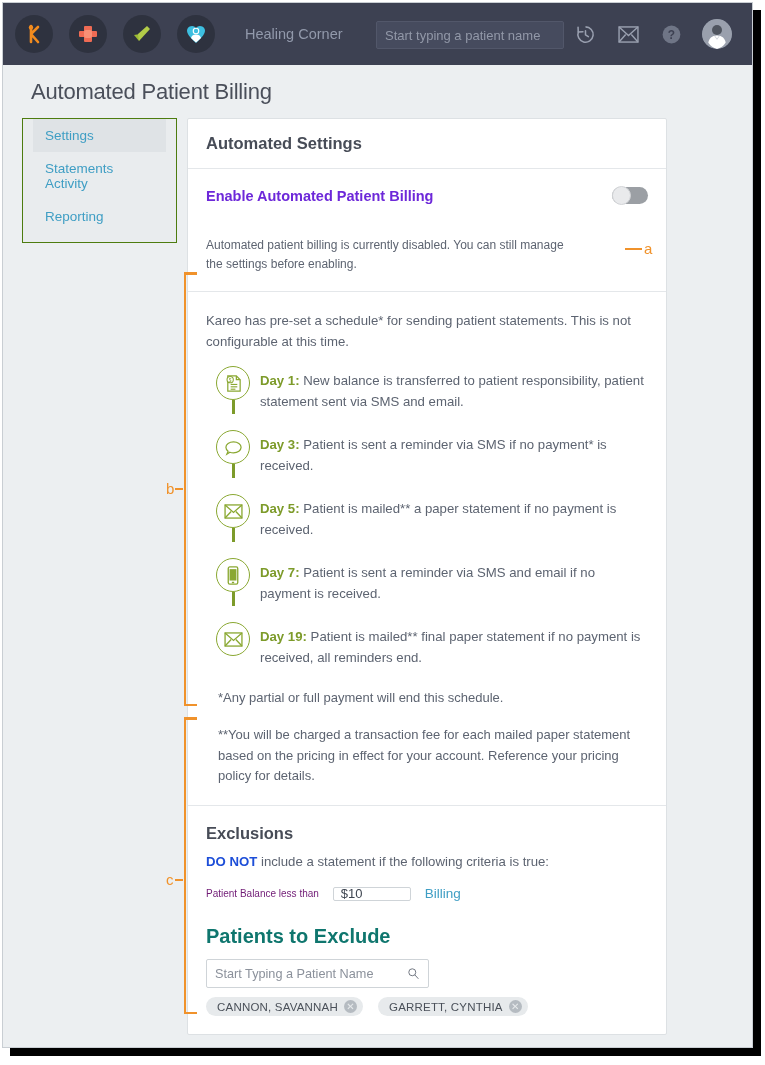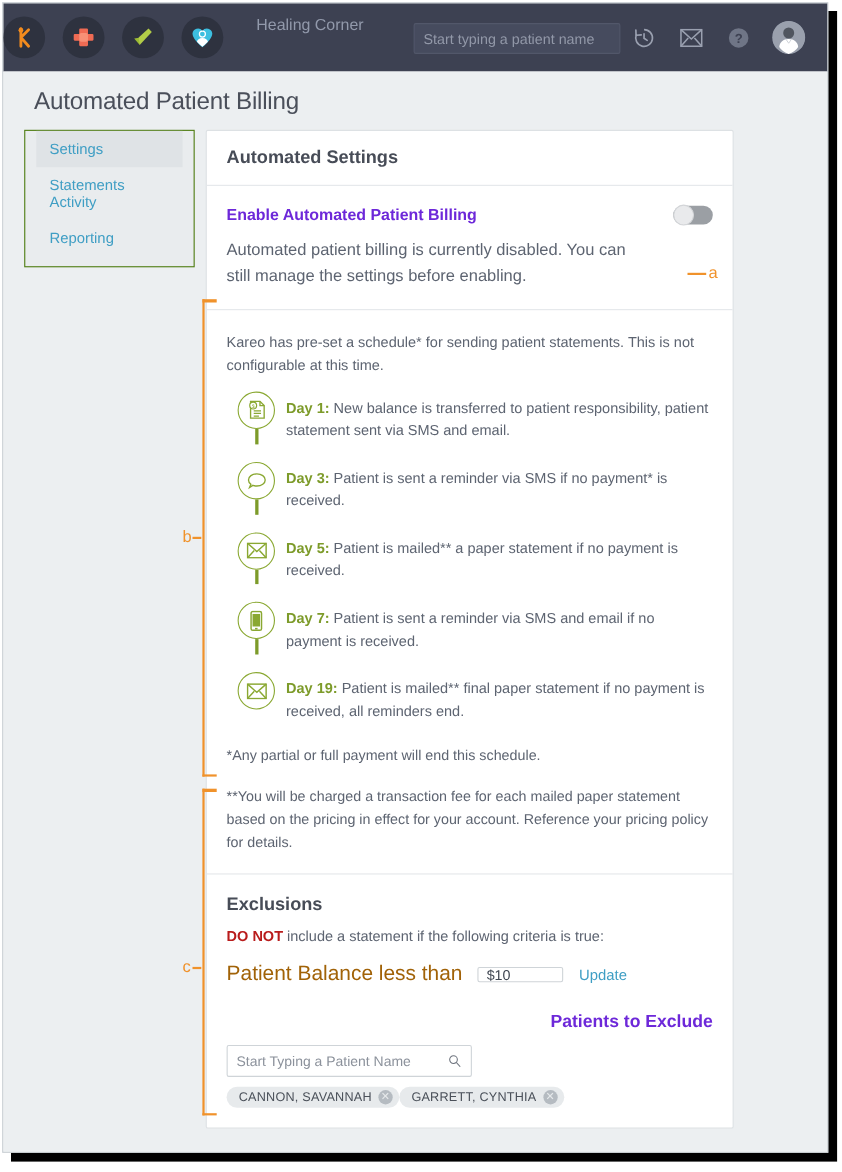--- a/index.html
+++ b/index.html
@@ -25,21 +25,21 @@
     overflow: hidden;
   }
 
   
   .topnav {
     position: absolute; left: 0; top: 0;
     width: 751px; height: 62px;
     background: #3d4152;
     display: flex; align-items: center;
   }
-  .applogos { display: flex; align-items: flex-start; gap: 16px; }
+  .applogos { display: flex; align-items: center; gap: 16px; padding-left: 12px; }
   .appicon {
     width: 38px; height: 38px; border-radius: 50%;
     background: #2e323f;
     display: flex; align-items: center; justify-content: center;
     cursor: pointer;
     position: relative;
   }
   .practice-name {
     margin-left: 14px;
     color: #9299ab;
@@ -119,21 +119,21 @@
   .toggle {
     width: 36px; height: 17px; border-radius: 9px;
     background: #9b9fa4; position: relative; cursor: pointer;
   }
   .toggle .knob {
     position: absolute; left: 0; top: -1px;
     width: 19px; height: 19px; border-radius: 50%;
     background: #e9eaec; border: 1px solid #d3d5d8;
   }
   .enable-desc {
-    margin-top: 12px; font-size: 15px; color: #5d6471; line-height: 1.55;
+    margin-top: 32px; font-size: 12px; color: #5d6471; line-height: 1.55;
     max-width: 370px;
   }
 
   .sec-title { font-size: 16.5px; font-weight: bold; color: #474c57; margin-bottom: 11px; }
   .sec-para { font-size: 13.2px; color: #5d6471; line-height: 1.6; }
 
   
   .timeline { margin-top: 14px; position: relative; }
   .tl-row { display: flex; position: relative; padding-bottom: 18px; }
   .tl-row:last-child { padding-bottom: 4px; }
@@ -145,48 +145,48 @@
     background: #ffffff; position: relative; z-index: 2;
   }
   .tl-line {
     position: absolute; left: 50%; top: 34px; bottom: -2px;
     width: 3px; margin-left: -1.5px; background: #7d9b2a; z-index: 1;
   }
   .tl-row:last-child .tl-line { display: none; }
   .tl-text { flex: 1; font-size: 13.2px; color: #5d6471; line-height: 1.55; padding-top: 5px; }
   .tl-day { color: #7d9b2a; font-weight: bold; }
 
-  .footnote { font-size: 13px; color: #5d6471; line-height: 1.6; margin-top: 16px; }
+  .footnote { font-size: 13px; color: #5d6471; line-height: 1.6; margin-top: 16px; margin-left: 12px; }
 
   .do-not { font-size: 13.2px; color: #5d6471; margin-top: 4px; }
-  .do-not b { color: #b91c1c; }
+  .do-not b { color: #1d4ed8; }
 
   .balance-row { display: flex; align-items: center; gap: 14px; margin-top: 17px; }
-  .balance-label { font-size: 19px; color: #a16207; }
+  .balance-label { font-size: 10px; color: #701a75; }
   .balance-input {
     width: 78px; height: 14px;
     border: 1px solid #cfd4d8; border-radius: 2px;
     padding: 0 7px; font-size: 13px; color: #3f4651;
     font-family: "Liberation Sans", sans-serif; outline: none;
   }
   .update-link { font-size: 13.5px; color: #3f9ec4; cursor: pointer; }
 
-  .sub-title { font-size: 16px; font-weight: bold; color: #6d28d9; margin-top: 24px; text-align: right; }
+  .sub-title { font-size: 20px; font-weight: bold; color: #0f766e; margin-top: 24px; }
   .pt-search {
     margin-top: 11px; width: 223px; height: 29px;
     border: 1px solid #cfd4d8; border-radius: 2px;
     display: flex; align-items: center; padding: 0 8px; background:#fff;
   }
   .pt-search input {
     flex: 1; border: none; outline: none; font-size: 12.7px; color: #5d6471;
     font-family: "Liberation Sans", sans-serif; background: transparent;
   }
   .pt-search input::placeholder { color: #8b919b; }
 
-  .chips { display: flex; gap: 0; margin-top: 9px; flex-wrap: wrap; align-items: flex-end; }
+  .chips { display: flex; gap: 15px; margin-top: 9px; flex-wrap: wrap; align-items: flex-end; }
   .chip {
     background: #e7eaec; border-radius: 11px;
     padding: 3px 6px 3px 11px;
     display: flex; align-items: center; gap: 6px;
     font-size: 11.5px; color: #4a5059; letter-spacing: 0.2px;
   }
   .chip-x {
     width: 13px; height: 13px; border-radius: 50%;
     background: #b5bbc1; color: #e7eaec;
     display: flex; align-items: center; justify-content: center;
@@ -418,21 +418,21 @@
       <div class="section">
         <div class="sec-title">Exclusions</div>
 
         <div class="do-not">
           <b>DO NOT</b><span> include a statement if the following criteria is true:</span>
         </div>
 
         <div class="balance-row">
           <span class="balance-label">Patient Balance less than</span>
           <input class="balance-input" type="text" value="$10" style="">
-          <span class="update-link">Update</span>
+          <span class="update-link">Billing</span>
         </div>
 
         <div class="sub-title">Patients to Exclude</div>
 
         <div class="pt-search">
           <input type="text" placeholder="Start Typing a Patient Name" style="">
           <svg width="13" height="13" viewBox="0 0 16 16">
             <circle cx="6.5" cy="6.5" r="4.3" stroke="#6f757f" stroke-width="1.2" fill="none"></circle>
             <line x1="9.6" y1="9.6" x2="14" y2="14.5" stroke="#6f757f" stroke-width="1.2"></line>
           </svg>

